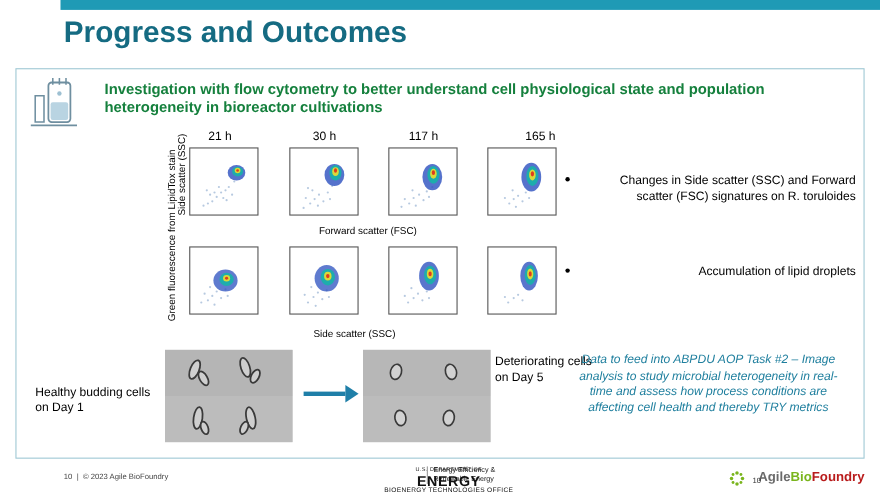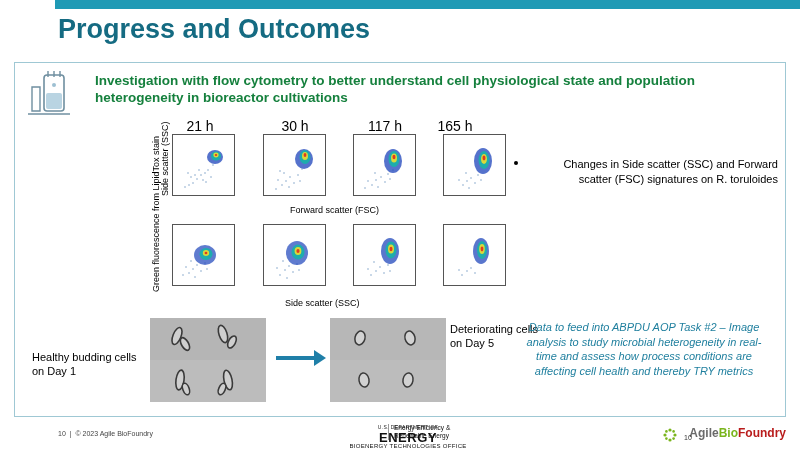--- a/index.html
+++ b/index.html
@@ -61,21 +61,21 @@
   
   .icon-bioreactor {
     position: absolute;
     left: 26px;
     top: 71px;
     width: 55px;
     height: 46px;
   }
   .tp-label {
     position: absolute;
-    font-size: 14px;
+    font-size: 11px;
     color: #000;
     text-align: center;
     width: 60px;
   }
   .fc-plot {
     position: absolute;
     border: 1px solid #555;
     background: #ffffff;
     box-sizing: border-box;
   }
@@ -243,21 +243,21 @@
     <path d="M6 40 L14 40 L14 16 L6 16 Z" fill="none" stroke="#6f8fa0" stroke-width="1.4"></path>
     <line x1="2" y1="43" x2="44" y2="43" stroke="#6f8fa0" stroke-width="1.6"></line>
     <circle cx="28" cy="14" r="2" fill="#9dc0d2"></circle>
   </svg>
 
   <div class="headline">Investigation with flow cytometry to better understand cell physiological state and population heterogeneity in bioreactor cultivations</div>
 
   <div class="tp-label" style="left:170px;top:118px;">21 h</div>
   <div class="tp-label" style="left:265px;top:118px;">30 h</div>
   <div class="tp-label" style="left:355px;top:118px;">117 h</div>
-  <div class="tp-label" style="left:425px;top:118px;">165 h</div>
+  <div class="tp-label" style="left:445px;top:118px;text-align:right;">165 h</div>
 
   <div class="fc-plot" style="left:172px;top:134px;width:63px;height:62px;">
     <svg viewBox="0 0 63 62" width="63" height="62">
       <g fill="#9fb8d6" opacity="0.75">
         <circle cx="20" cy="48" r="1"></circle>
           <circle cx="24" cy="44" r="1"></circle>
           <circle cx="28" cy="40" r="1"></circle>
         <circle cx="16" cy="50" r="1"></circle>
           <circle cx="32" cy="38" r="1"></circle>
           <circle cx="22" cy="40" r="1"></circle>
@@ -424,20 +424,24 @@
   </div>
 
   <div class="rot-label" style="left:151px;top:292px;">Green fluorescence from LipidTox stain</div>
   <div class="axis-label" style="left:285px;top:298px;">Side scatter (SSC)</div>
 
   <div class="bullet-row" style="left:514px;top:157px;width:270px;">
     <span class="bullet-dot"></span>
     <span class="bullet-text">Changes in Side scatter (SSC) and Forward scatter (FSC) signatures on R. toruloides</span>
   </div>
 
+  <div class="bullet-row" style="left:514px;top:240px;width:270px;">
+    <span class="bullet-dot"></span>
+    <span class="bullet-text">Accumulation of lipid droplets</span>
+  </div>
 
   <div class="micro" style="left:150px;top:318px;width:116px;height:84px;">
     <svg viewBox="0 0 116 84" width="116" height="84">
       <rect width="116" height="84" fill="#bcbcbc"></rect>
       <rect width="116" height="42" y="0" fill="#b5b5b5"></rect>
       <g stroke="#3a3a3a" stroke-width="1.6" fill="#cfcfcf">
         <ellipse cx="27" cy="18" rx="4" ry="9" transform="rotate(22 27 18)"></ellipse>
         <ellipse cx="35" cy="26" rx="3.5" ry="7" transform="rotate(-30 35 26)"></ellipse>
         <ellipse cx="73" cy="16" rx="4" ry="9" transform="rotate(-18 73 16)"></ellipse>
         <ellipse cx="82" cy="24" rx="3.5" ry="6.5" transform="rotate(28 82 24)"></ellipse>

